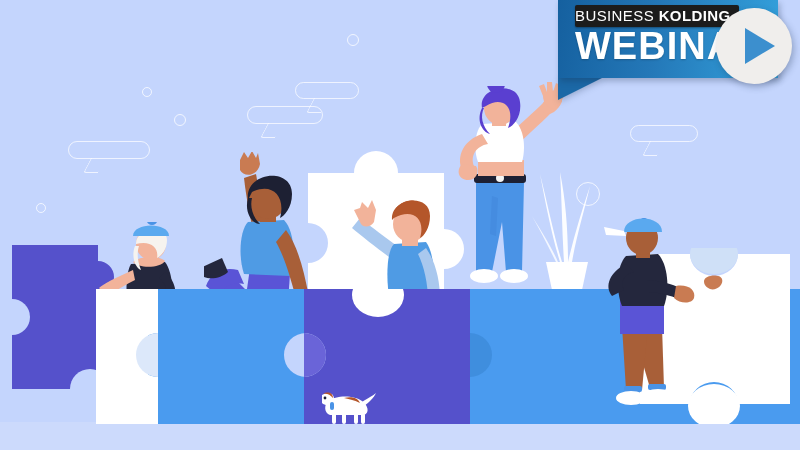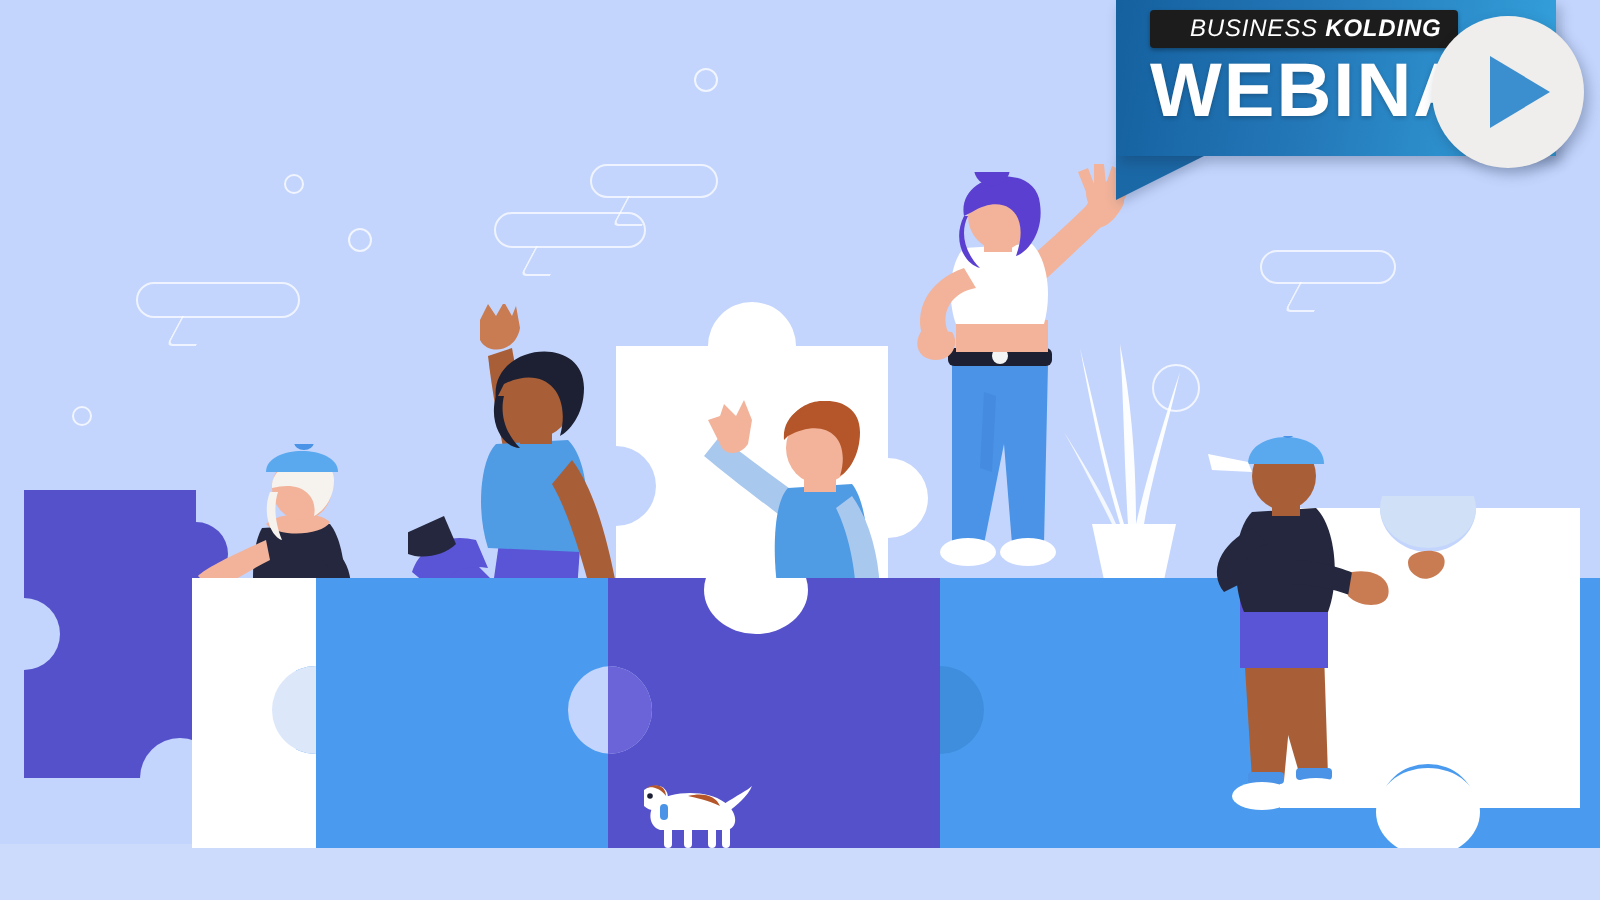--- a/index.html
+++ b/index.html
@@ -85,28 +85,27 @@
     border-top: 22px solid #1b68a6;
     border-right: 44px solid transparent;
     filter: drop-shadow(1px 2px 3px rgba(20,40,70,0.25));
   }
   #kolding-badge {
     position: absolute;
     left: 17px;
     top: 5px;
     background: #1c1c1c;
     color: #ffffff;
-    padding: 3px 8px 4px 20px;
+    padding: 3px 8px 4px 0;
     border-radius: 2px;
-    font-size: 12px;
+    font-size: 15px;
     letter-spacing: 0.4px;
     line-height: 1;
     white-space: nowrap;
     box-shadow: 0 1px 2px rgba(0,0,0,0.35);
-    font-style: italic;
   }
   #kolding-badge .bk-light { font-weight: 400; }
   #kolding-badge .bk-bold { font-weight: 700; }
   #webinar-text {
     position: absolute;
     left: 17px;
     top: 24px;
     color: #ffffff;
     font-size: 38px;
     font-weight: 700;

